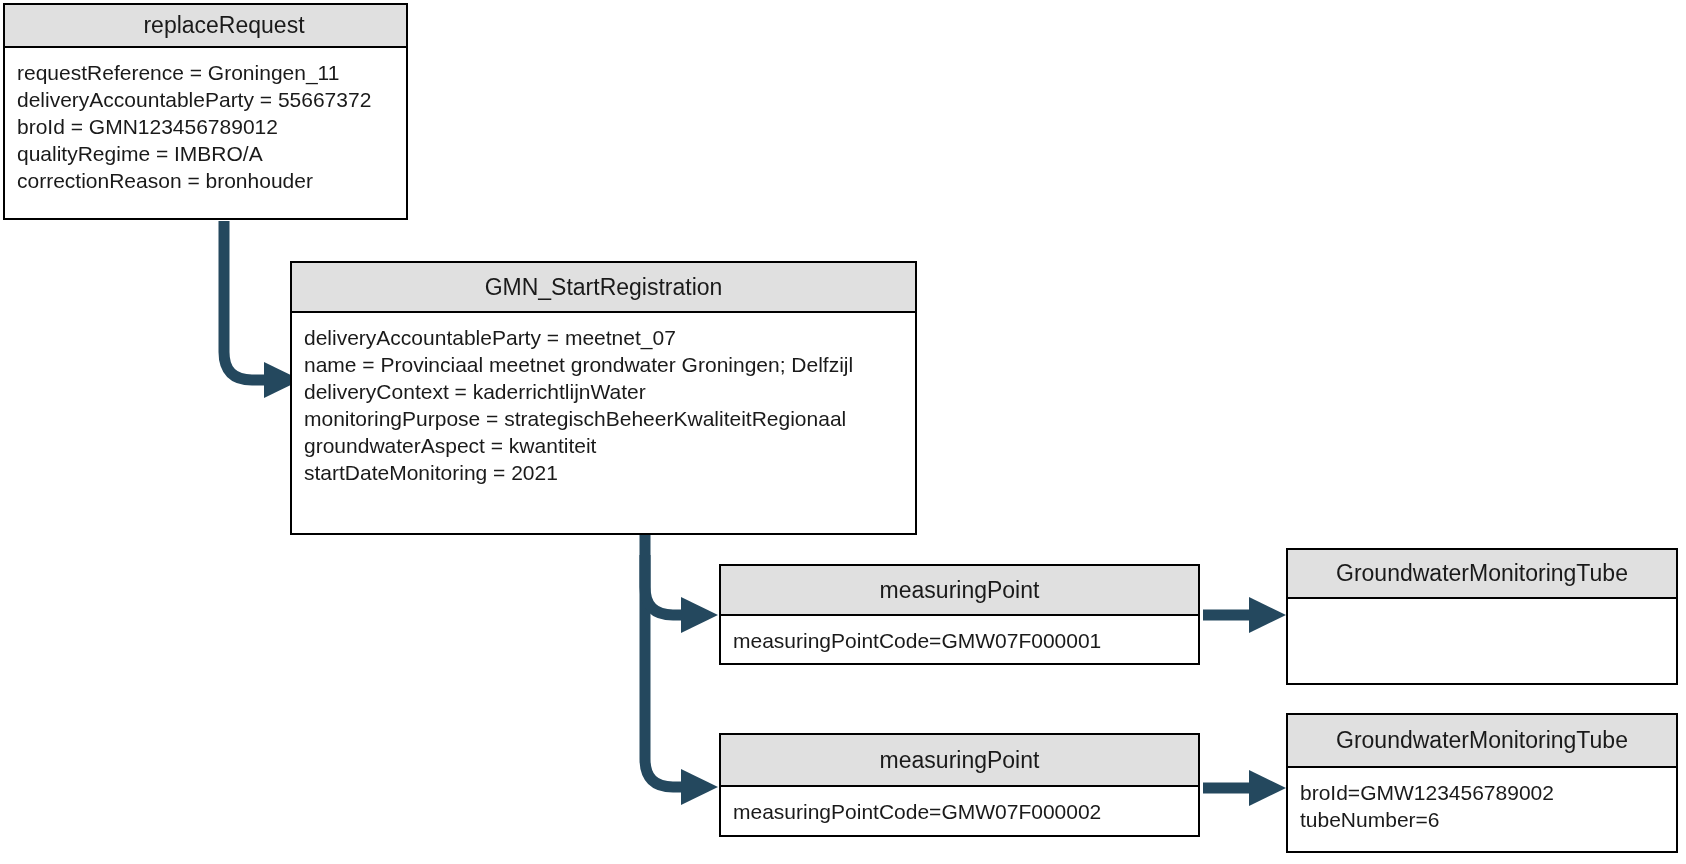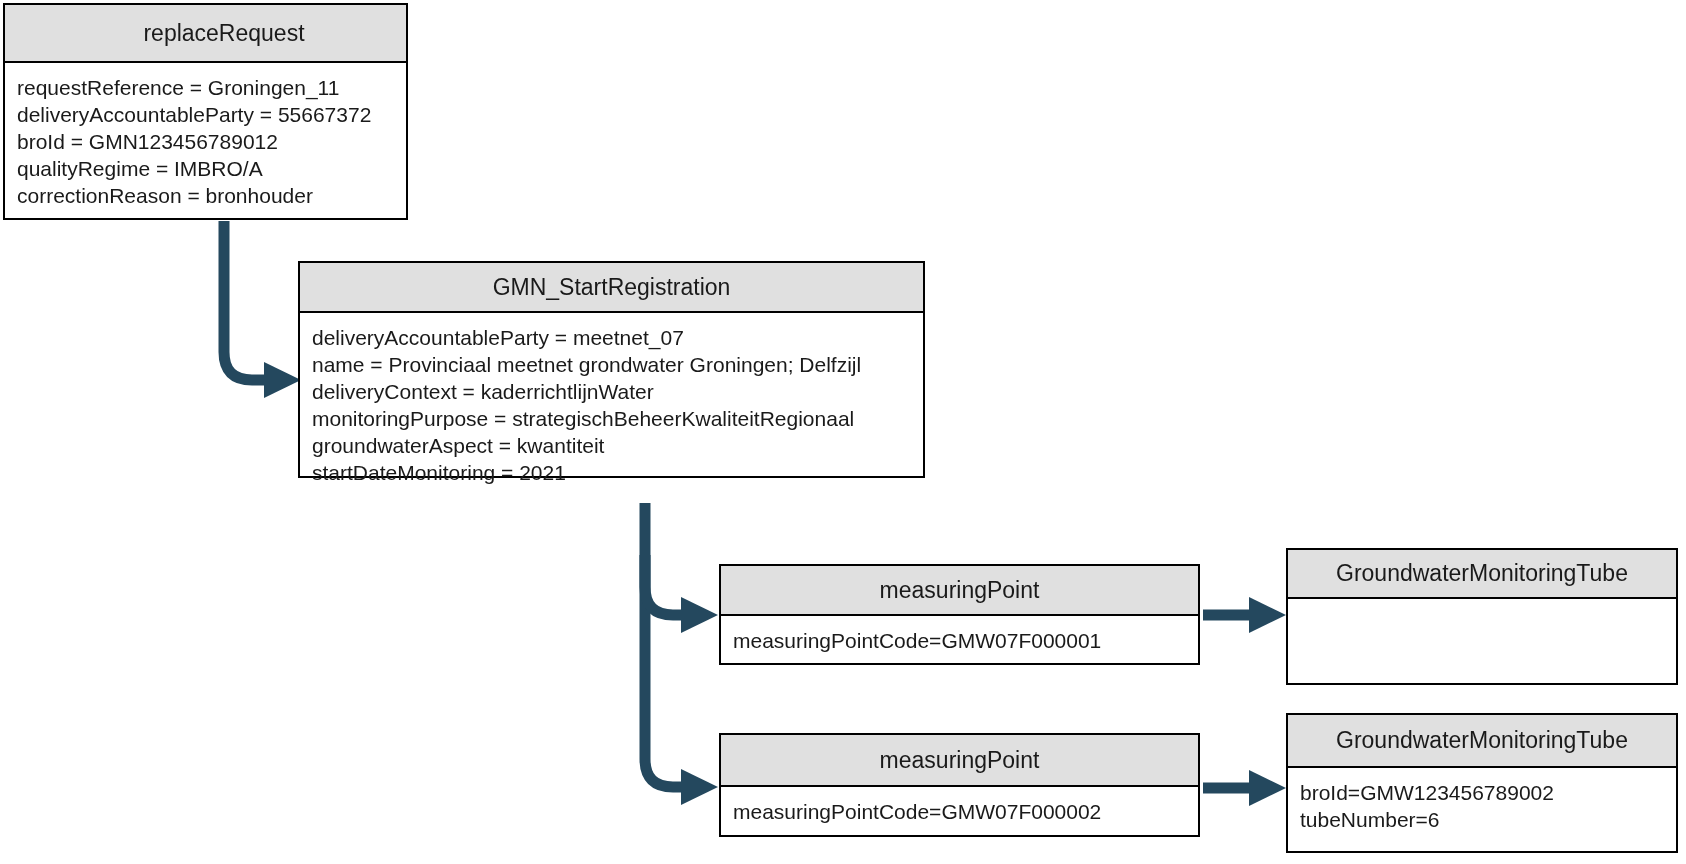--- a/index.html
+++ b/index.html
@@ -40,22 +40,22 @@
   .node-body {
     box-sizing: border-box;
     padding: 11px 30px 0 12px;
     font-size: 21px;
     line-height: 27px;
     color: #1a1a1a;
     white-space: nowrap;
   }
   
   #node-replace-request        { left: 3px;    top: 3px;   width: 405px; height: 217px; }
-  #node-replace-request .node-header { height: 58px; padding-left: 37px; }
-  #node-gmn-start-registration { left: 298px;  top: 261px; width: 627px; height: 217px; }
+  #node-replace-request .node-header { height: 43px; padding-left: 37px; }
+  #node-gmn-start-registration { left: 290px;  top: 261px; width: 627px; height: 274px; }
   #node-gmn-start-registration .node-header { height: 50px; }
   #node-measuring-point-1      { left: 719px;  top: 564px; width: 481px; height: 101px; }
   #node-measuring-point-1 .node-header { height: 50px; }
   #node-measuring-point-2      { left: 719px;  top: 733px; width: 481px; height: 104px; }
   #node-measuring-point-2 .node-header { height: 52px; }
   #node-tube-1                 { left: 1286px; top: 548px; width: 392px; height: 137px; }
   #node-tube-1 .node-header { height: 49px; }
   #node-tube-2                 { left: 1286px; top: 713px; width: 392px; height: 140px; }
   #node-tube-2 .node-header { height: 53px; }
 </style>

